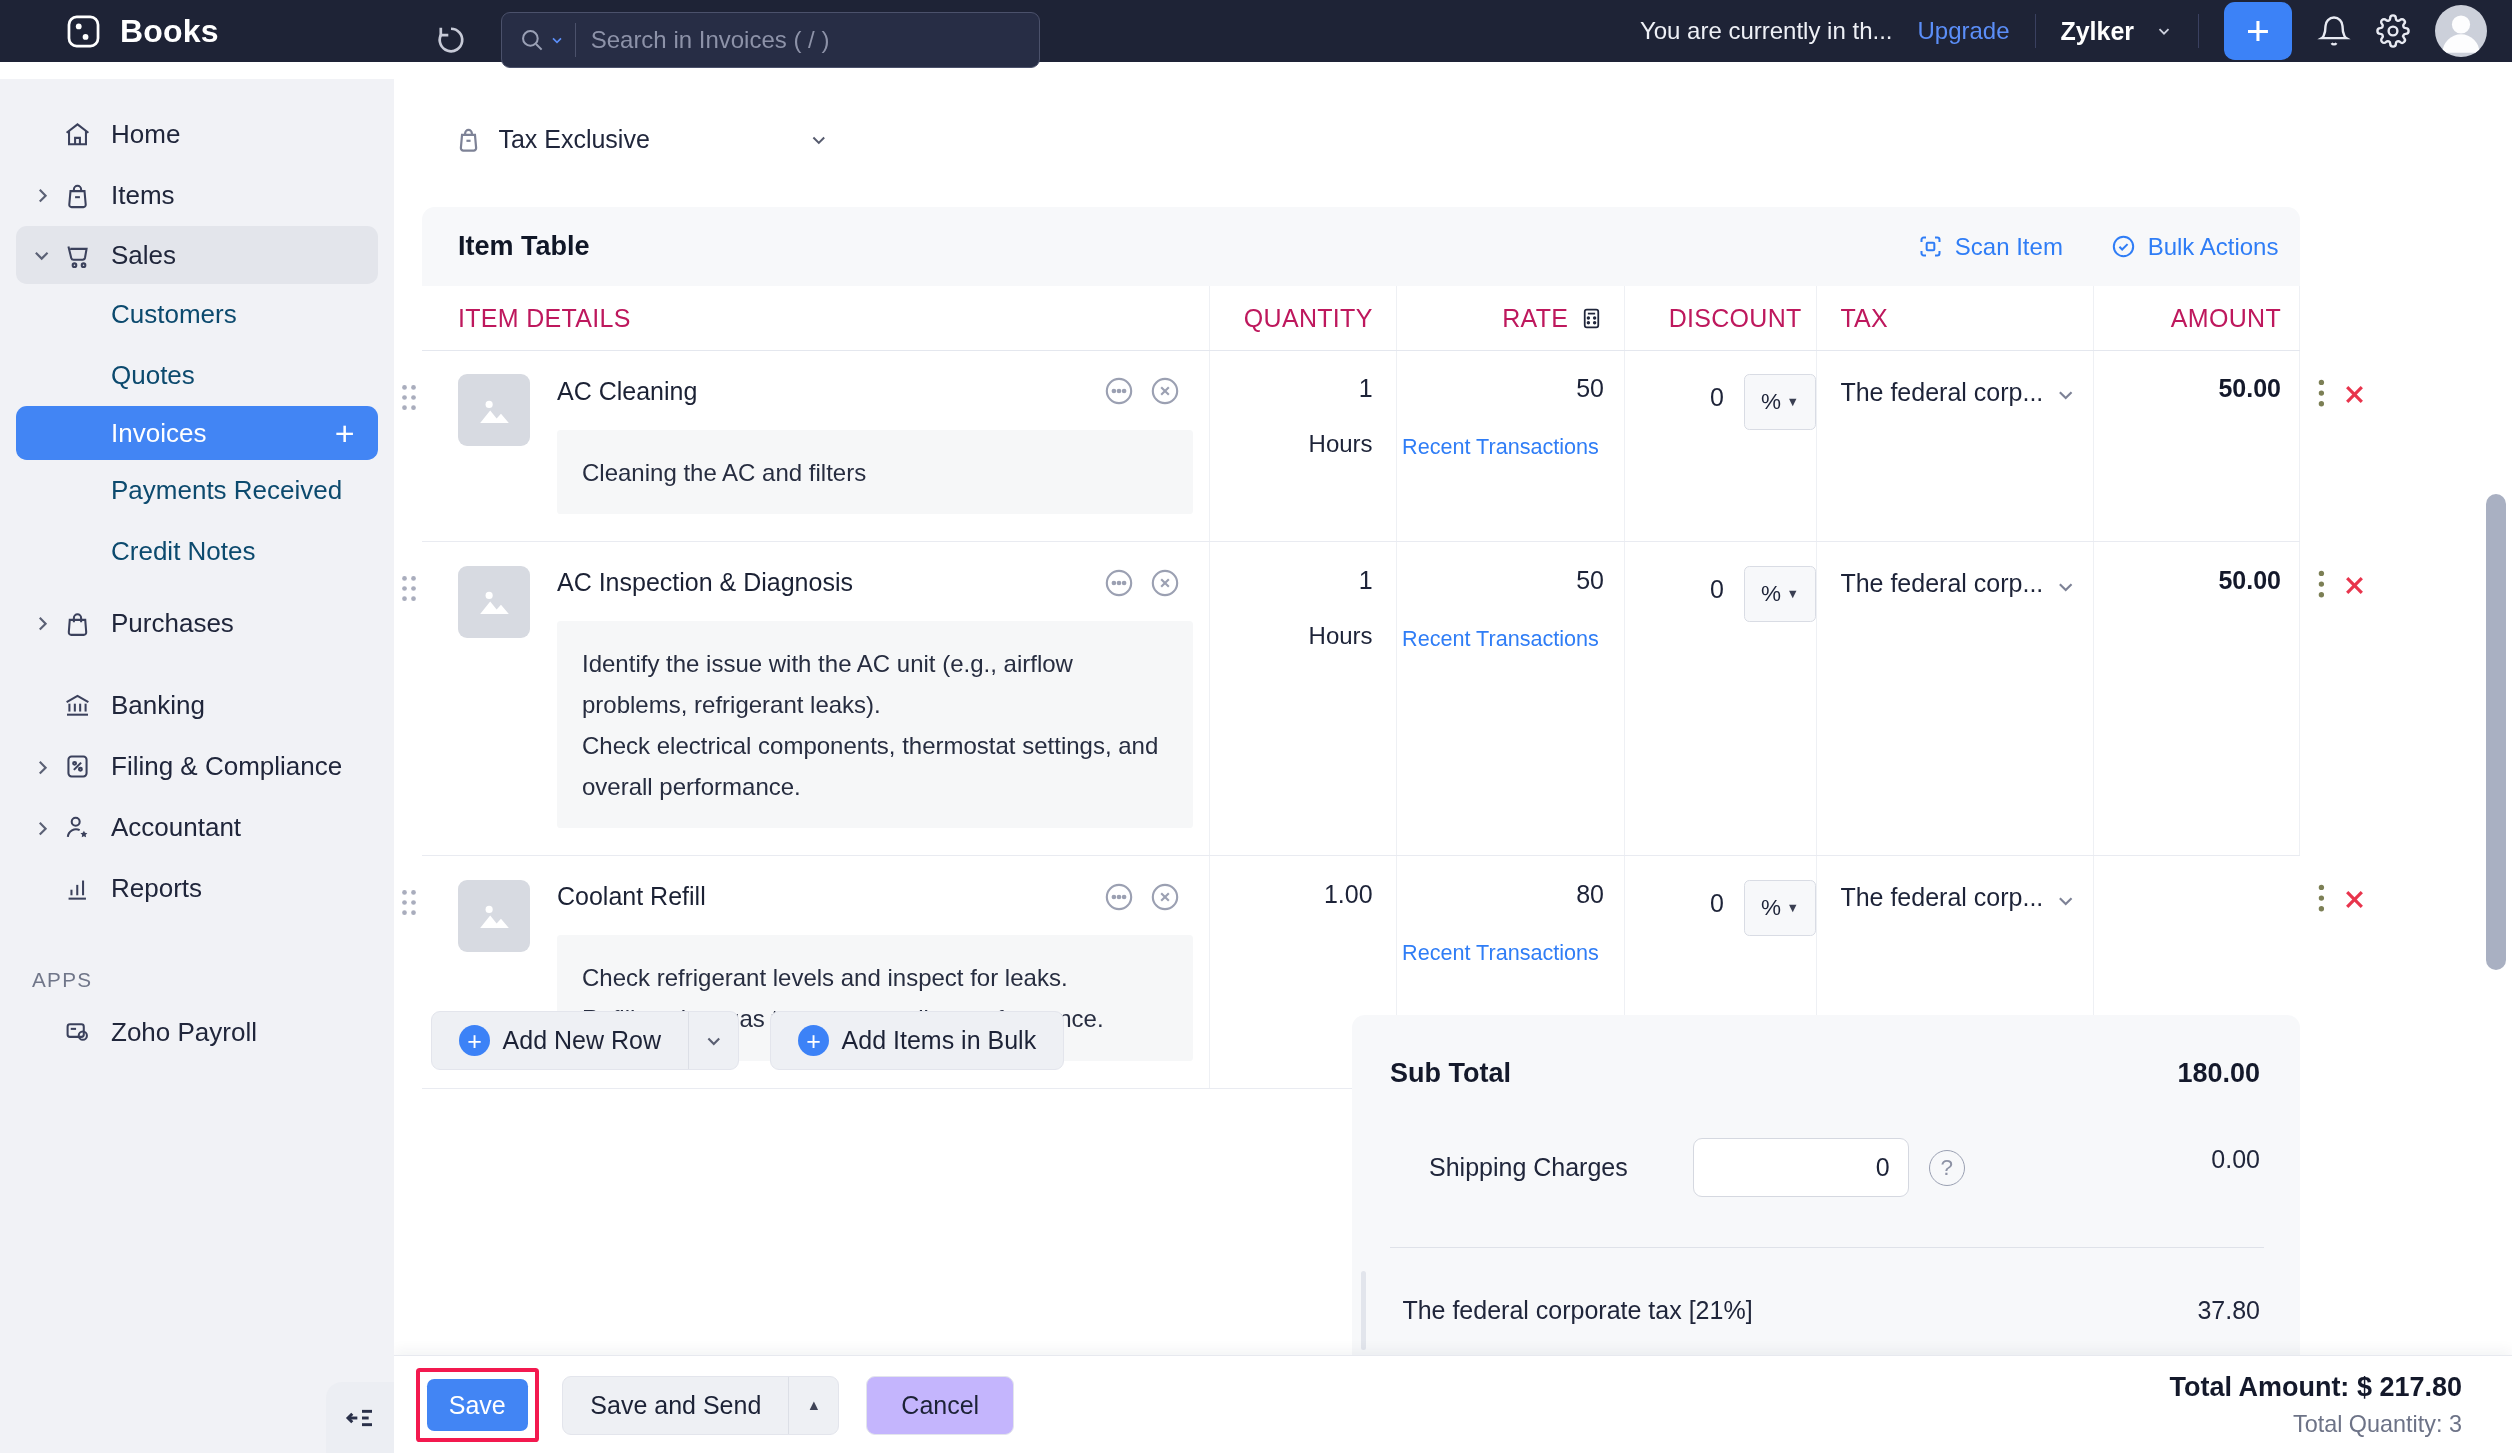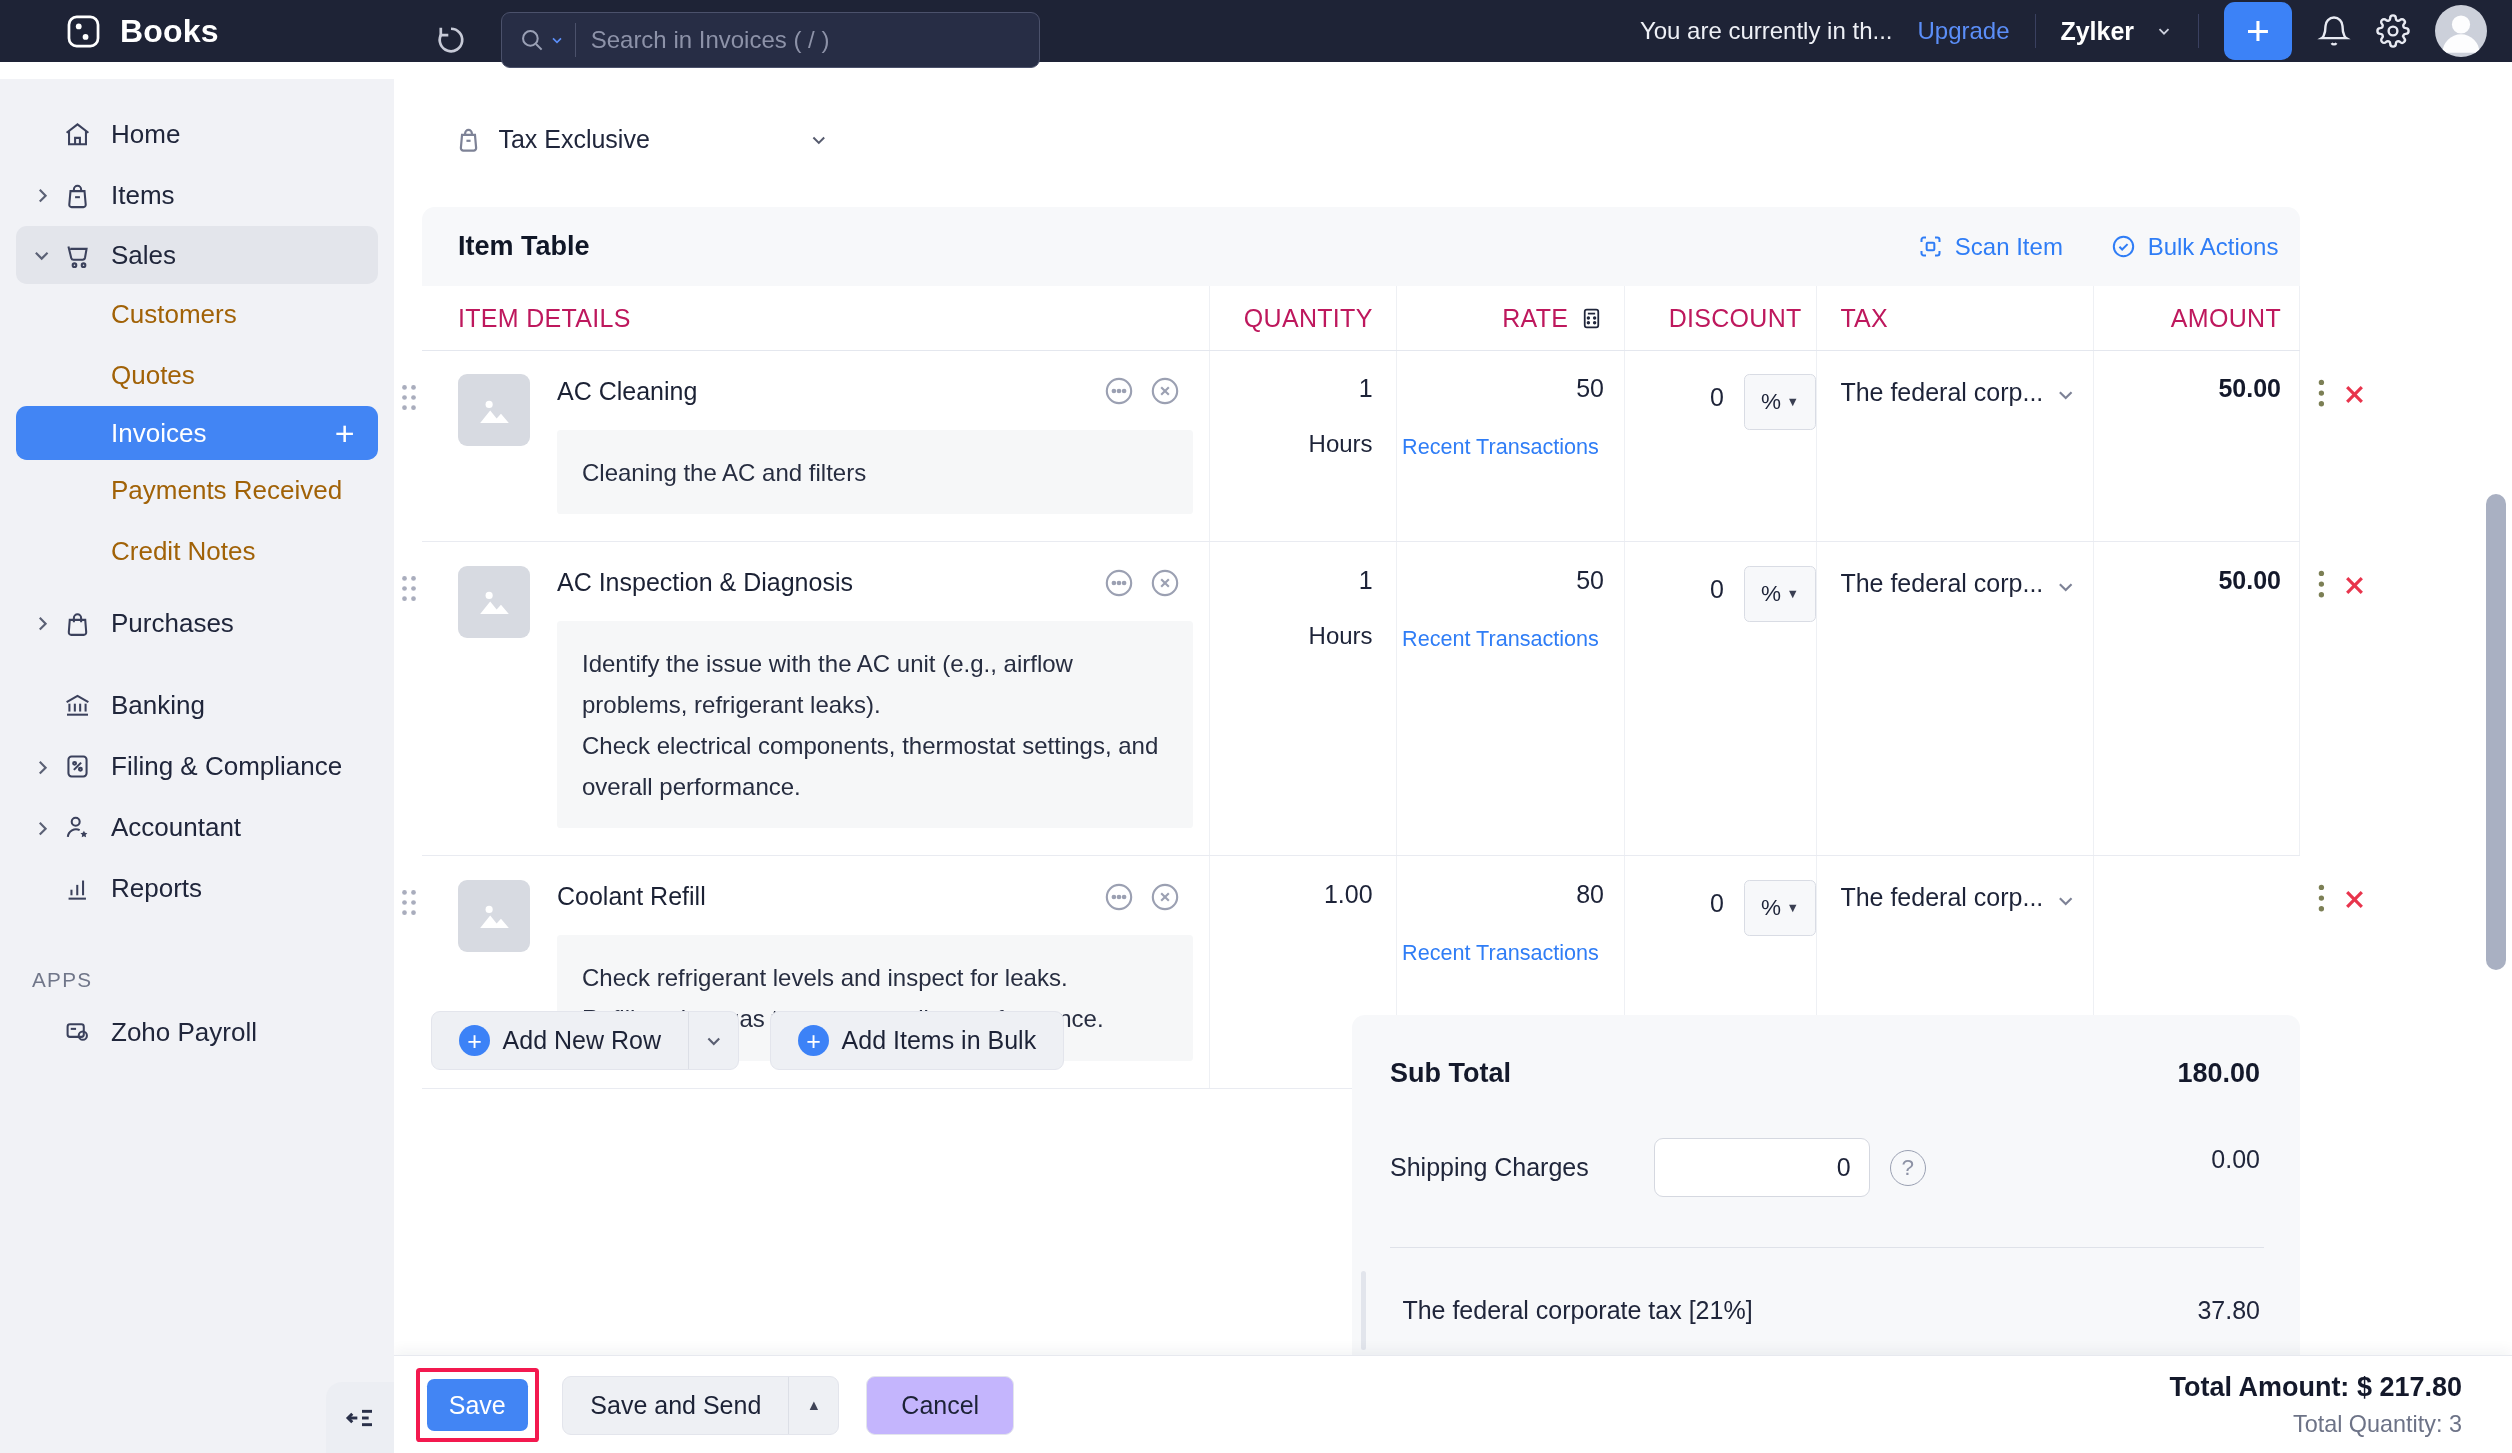--- a/index.html
+++ b/index.html
@@ -39,21 +39,21 @@
   .sidebar { position:absolute; top:79px; left:0; bottom:0; width:394px; background:#f1f2f6; z-index:20; }
   .nav { padding-top:25px; }
   .nav-item { position:relative; height:61px; display:flex; align-items:center; color:#20263b; font-size:26px; }
   .nav-item .tog { position:absolute; left:31px; width:23.4px; height:23.4px; }
   .nav-item .tog svg { width:23.4px; height:23.4px; stroke:#5b6175; fill:none; stroke-width:2.2; }
   .nav-item .nicon { position:absolute; left:63px; width:29px; height:29px; }
   .nav-item .nicon svg { width:29px; height:29px; stroke:#3b415c; fill:none; stroke-width:1.7; }
   .nav-item .nlabel { position:absolute; left:111px; white-space:nowrap; }
   .nav-item.sel-parent { background:#e3e5eb; border-radius:10.8px; margin:0 16px; height:58px; }
   .nav-item.sel-parent .tog{left:14.4px}.nav-item.sel-parent .nicon{left:47px}.nav-item.sel-parent .nlabel{left:95px}
-  .nav-sub { height:61px; display:flex; align-items:center; padding-left:111px; font-size:26px; color:#a16207; }
+  .nav-sub { height:61px; display:flex; align-items:center; padding-left:111px; font-size:26px; color:#0c4a6e; }
   .nav-sub.active { background:#4285f4; color:#fff; border-radius:10.8px; margin:0 16px; height:54px;
     padding-left:95px; display:flex; align-items:center; justify-content:space-between; padding-right:23.4px; }
   .nav-sub.active .plus { color:#fff; font-size:34px; font-weight:300; line-height:0; }
   .mt12{margin-top:10.8px}.mt24{margin-top:21.6px}
   .apps-header { margin-top:38px; padding-left:32px; font-size:20.7px; color:#707689; letter-spacing:1.3px; height:45px; display:flex; align-items:center;}
   .collapse-btn { position:absolute; right:0; bottom:0; width:68px; height:72px; background:#eceef3;
     border-top-left-radius:16px; display:flex; align-items:center; justify-content:center; }
   .collapse-btn svg { width:32px; height:32px; stroke:#2a3049; fill:none; stroke-width:2.2; }
 
   
@@ -124,21 +124,21 @@
     display:flex; align-items:center; justify-content:center; }
   .gbtn .split svg { width:21.6px; height:21.6px; stroke:#5a5f72; fill:none; stroke-width:2.4; }
 
   
   .summary { position:absolute; left:958px; top:936px; width:948px; height:340px;
     background:#f7f8fa; border-radius:12.6px 12.6px 0 0; overflow:hidden; }
   .sum-row1 { display:flex; align-items:center; padding:43px 40px 0 38px; }
   .sum-label { font-size:27px; font-weight:700; color:#14192b; }
   .sum-val { margin-left:auto; font-size:27px; font-weight:700; color:#14192b; }
   .sum-row2 { display:flex; align-items:center; padding:49px 40px 0 38px; }
-  .ship-label { font-size:25px; color:#20263b; }
+  .ship-label { font-size:25px; color:#20263b;margin-left:39px; }
   .ship-input { margin-left:65px; width:216px; height:59px; background:#fff; border:0.9px solid #d5d8e0;
     border-radius:9px; font-size:25px; color:#1d2338; text-align:right; padding:0 18px; outline:none;
     font-family:"Liberation Sans",sans-serif; }
   .qmark { margin-left:20px; width:36px; height:36px; border:1.8px solid #9aa0b2; border-radius:50%;
     color:#8d92a5; font-size:22.5px; display:flex; align-items:center; justify-content:center; }
   .ship-val { margin-left:auto; font-size:25px; color:#20263b; align-self:flex-start; padding-top:7.2px; }
   .sum-div { height:0.9px; background:#dfe2e9; margin:50px 36px 0 38px; }
   .tax-line { display:flex; align-items:center; margin-top:23.4px; padding:0 40px 0 9px; }
   .tax-stripe { width:5.4px; height:79px; background:#e2e5ec; border-radius:2.7px; flex:none; }
   .tax-line .t-label { margin-left:36px; font-size:25px; color:#20263b; }

